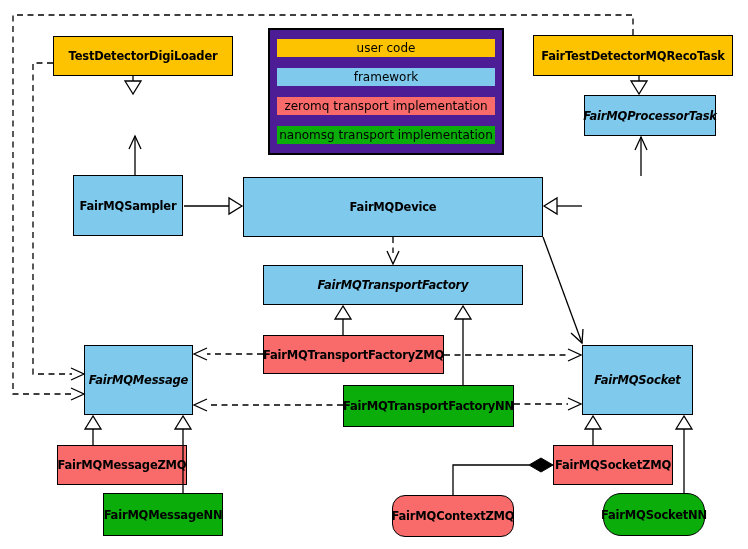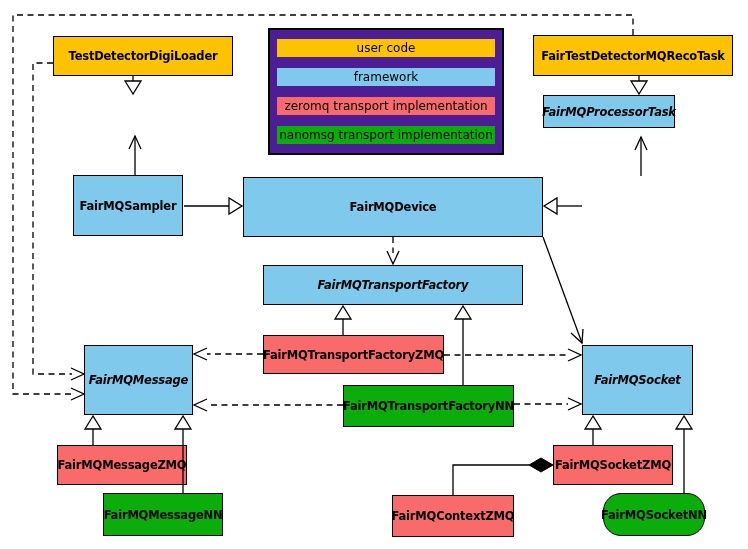--- a/index.html
+++ b/index.html
@@ -16,32 +16,32 @@
   .node.abstract{font-style:italic;}
   .c-user{background:#FDC300;}
   .c-fw{background:#7EC9EC;}
   .c-zmq{background:#F96B6B;}
   .c-nn{background:#0BAD0B;}
 
   
   #n-digiLoader{left:53px;top:36px;width:180px;height:40px;}
   #n-recoTask{left:533px;top:35px;width:200px;height:41px;}
   #n-samplerTask{left:63px;top:95px;width:140px;height:40px;}
-  #n-processorTask{left:543px;top:95px;width:132px;height:33px;text-align:right;}
+  #n-processorTask{left:584px;top:95px;width:132px;height:41px;text-align:right;}
   #n-sampler{left:73px;top:175px;width:110px;height:61px;}
   #n-device{left:243px;top:177px;width:300px;height:60px;}
   #n-processor{left:582px;top:176px;width:112px;height:59px;}
   #n-transportFactory{left:263px;top:265px;width:260px;height:40px;}
   #n-transportFactoryZMQ{left:263px;top:335px;width:181px;height:39px;}
   #n-transportFactoryNN{left:343px;top:385px;width:171px;height:42px;}
   #n-message{left:84px;top:345px;width:109px;height:70px;}
   #n-socket{left:582px;top:345px;width:111px;height:70px;}
   #n-messageZMQ{left:33px;top:445px;width:130px;height:40px;margin-left:24px;}
   #n-messageNN{left:103px;top:493px;width:120px;height:43px;}
-  #n-contextZMQ{left:392px;top:495px;width:122px;height:42px;}
+  #n-contextZMQ{left:392px;top:495px;width:122px;height:42px;border-radius:13px;}
   #n-socketZMQ{left:553px;top:445px;width:120px;height:40px;}
   #n-socketNN{left:603px;top:493px;width:102px;height:43px;border-radius:18px;}
 
   
   #legend{
     position:absolute;left:268px;top:28px;width:236px;height:127px;
     box-sizing:border-box;border:2px solid #000;background:#4c1d95;
     display:flex;flex-direction:column;justify-content:space-between;
     padding:9px 7px;
   }

